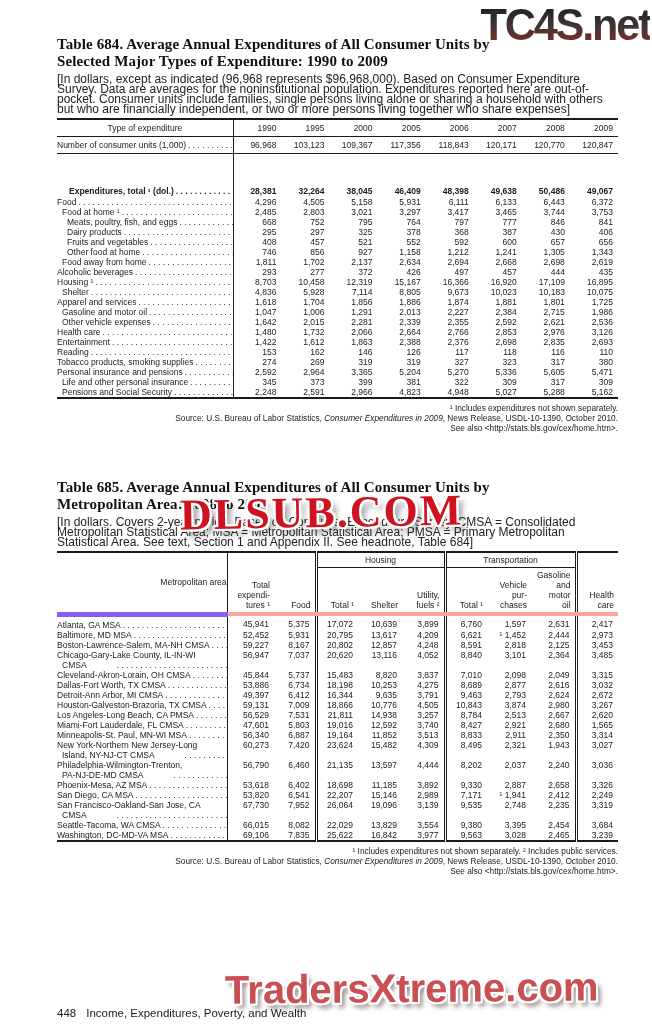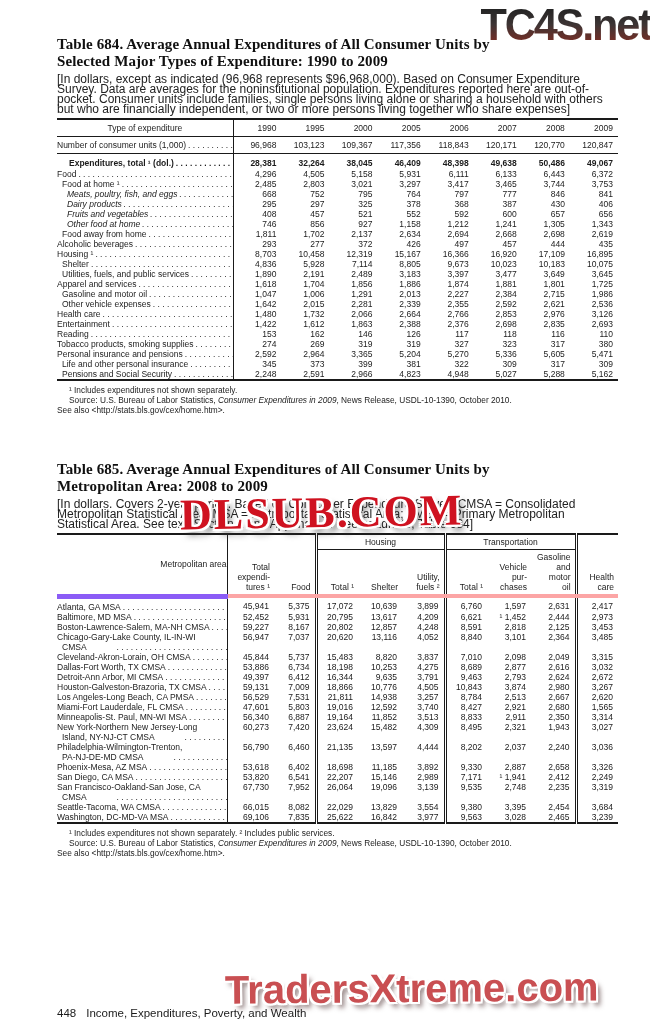--- a/index.html
+++ b/index.html
@@ -43,25 +43,25 @@
   #t685 tbody td{vertical-align:top;}
   #t685 tbody tr:first-child td{padding-top:3px;}
   
   .lbl,.l2{display:flex;align-items:baseline;overflow:hidden;}
   .lbl .t,.l2 .t{white-space:nowrap;flex:0 0 auto;}
   .dots{flex:1 1 auto;min-width:0;overflow:hidden;white-space:nowrap;margin-left:2px;}
   .dots::after{content:". . . . . . . . . . . . . . . . . . . . . . . . . . . . . . . . . . . . . . . . . . . . . . . . . . . . . . . . . . . .";}
   .l1{white-space:nowrap;overflow:hidden;}
   .l2{padding-left:5px;gap:28px;}
   .i1{padding-left:5px;}
-  .i2{padding-left:10px;font-style:italic;}
-  .i3{padding-left:12px;}
+  .i2{padding-left:10px;}
+  .i3{padding-left:12px;margin-top:28px;}
   
   .fnblock{margin-top:4px;}
-  .fn{font-size:8.3px;line-height:10px;color:#222;}
+  .fn{font-size:8.3px;line-height:10px;color:#222;text-align:right;}
   .fn.ind{padding-left:12px;}
   .it{font-style:italic;}
   
   .footer{position:absolute;left:57px;right:12px;top:1007px;}
   .pageline{font-size:11.5px;color:#1b1b1b;}
   .pagenum{margin-right:10px;}
   .censusline{font-size:10px;color:#222;text-align:center;margin-top:4px;}
   
   .wm{position:absolute;z-index:9;pointer-events:none;}
   .wm-top{
@@ -315,36 +315,20 @@
           <td class="num">5,928</td>
           <td class="num">7,114</td>
           <td class="num">8,805</td>
           <td class="num">9,673</td>
           <td class="num">10,023</td>
           <td class="num">10,183</td>
           <td class="num">10,075</td>
         </tr>
         <tr>
           <td class="c0">
-            <div class="lbl i1">
-              <span class="t">Utilities, fuels, and public services</span>
-              <span class="dots"></span>
-            </div>
-          </td>
-          <td class="num">1,890</td>
-          <td class="num">2,191</td>
-          <td class="num">2,489</td>
-          <td class="num">3,183</td>
-          <td class="num">3,397</td>
-          <td class="num">3,477</td>
-          <td class="num">3,649</td>
-          <td class="num">3,645</td>
-        </tr>
-        <tr>
-          <td class="c0">
             <div class="lbl i0">
               <span class="t">Apparel and services</span>
               <span class="dots"></span>
             </div>
           </td>
           <td class="num">1,618</td>
           <td class="num">1,704</td>
           <td class="num">1,856</td>
           <td class="num">1,886</td>
           <td class="num">1,874</td>

